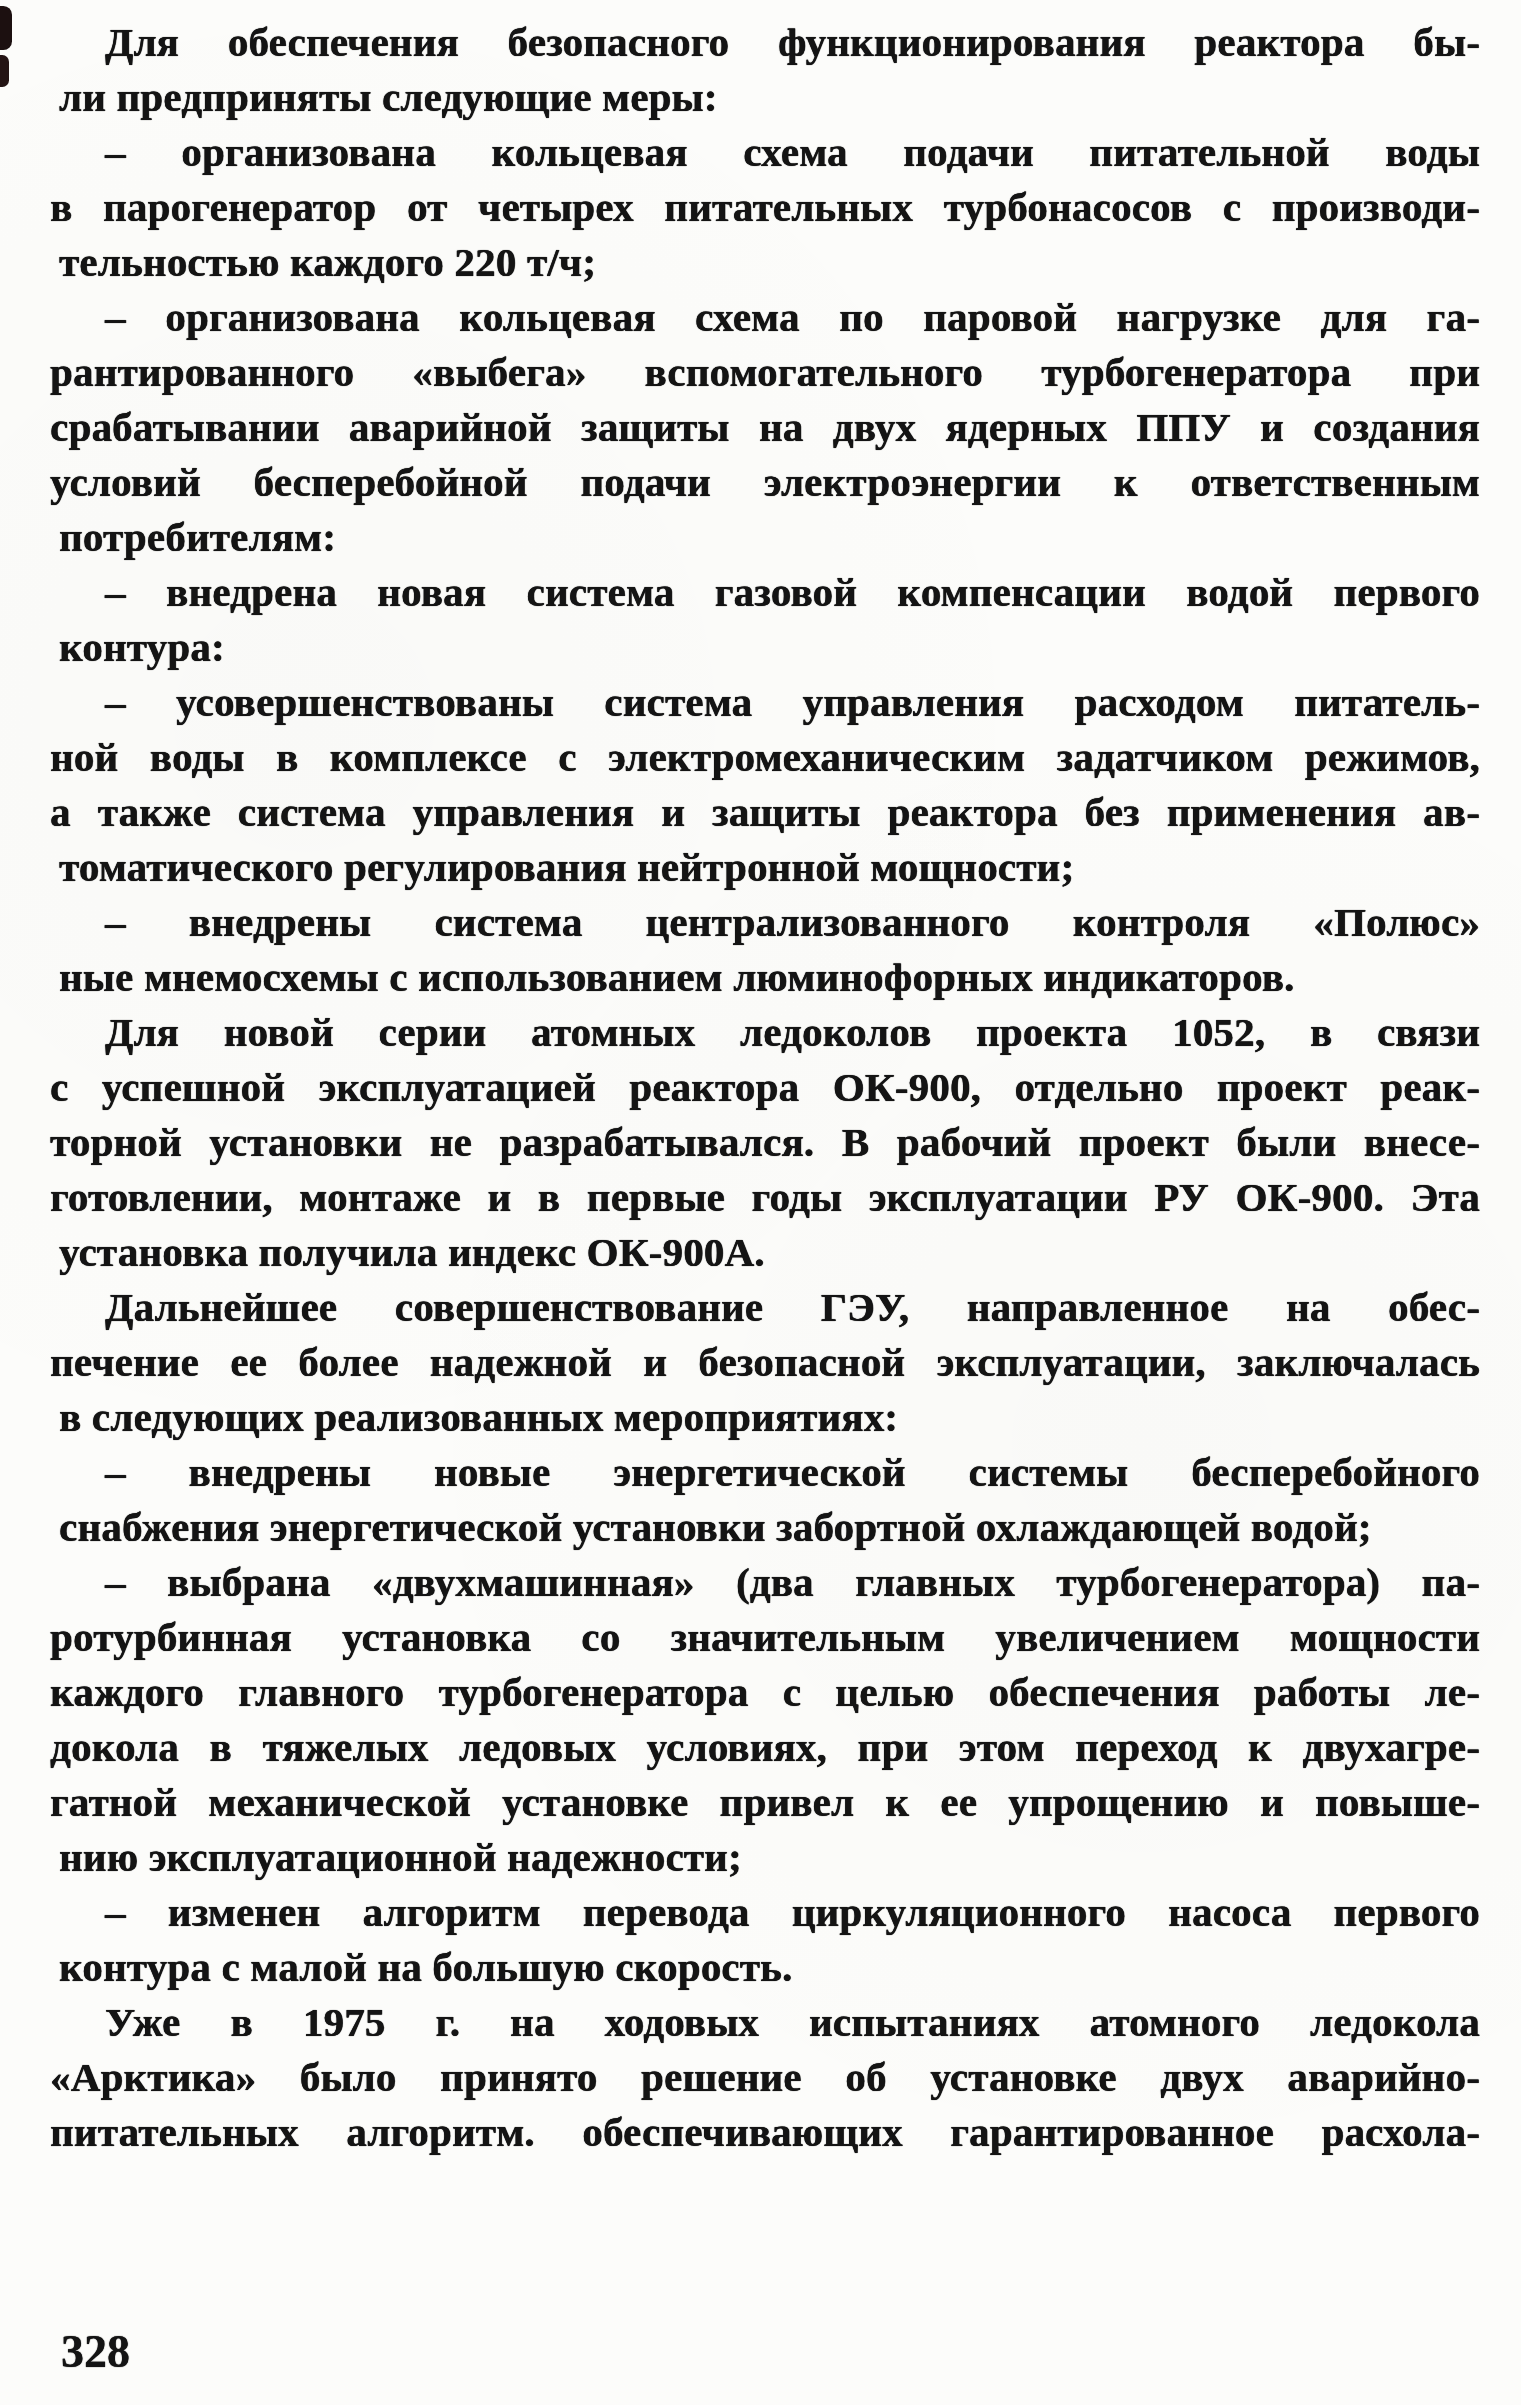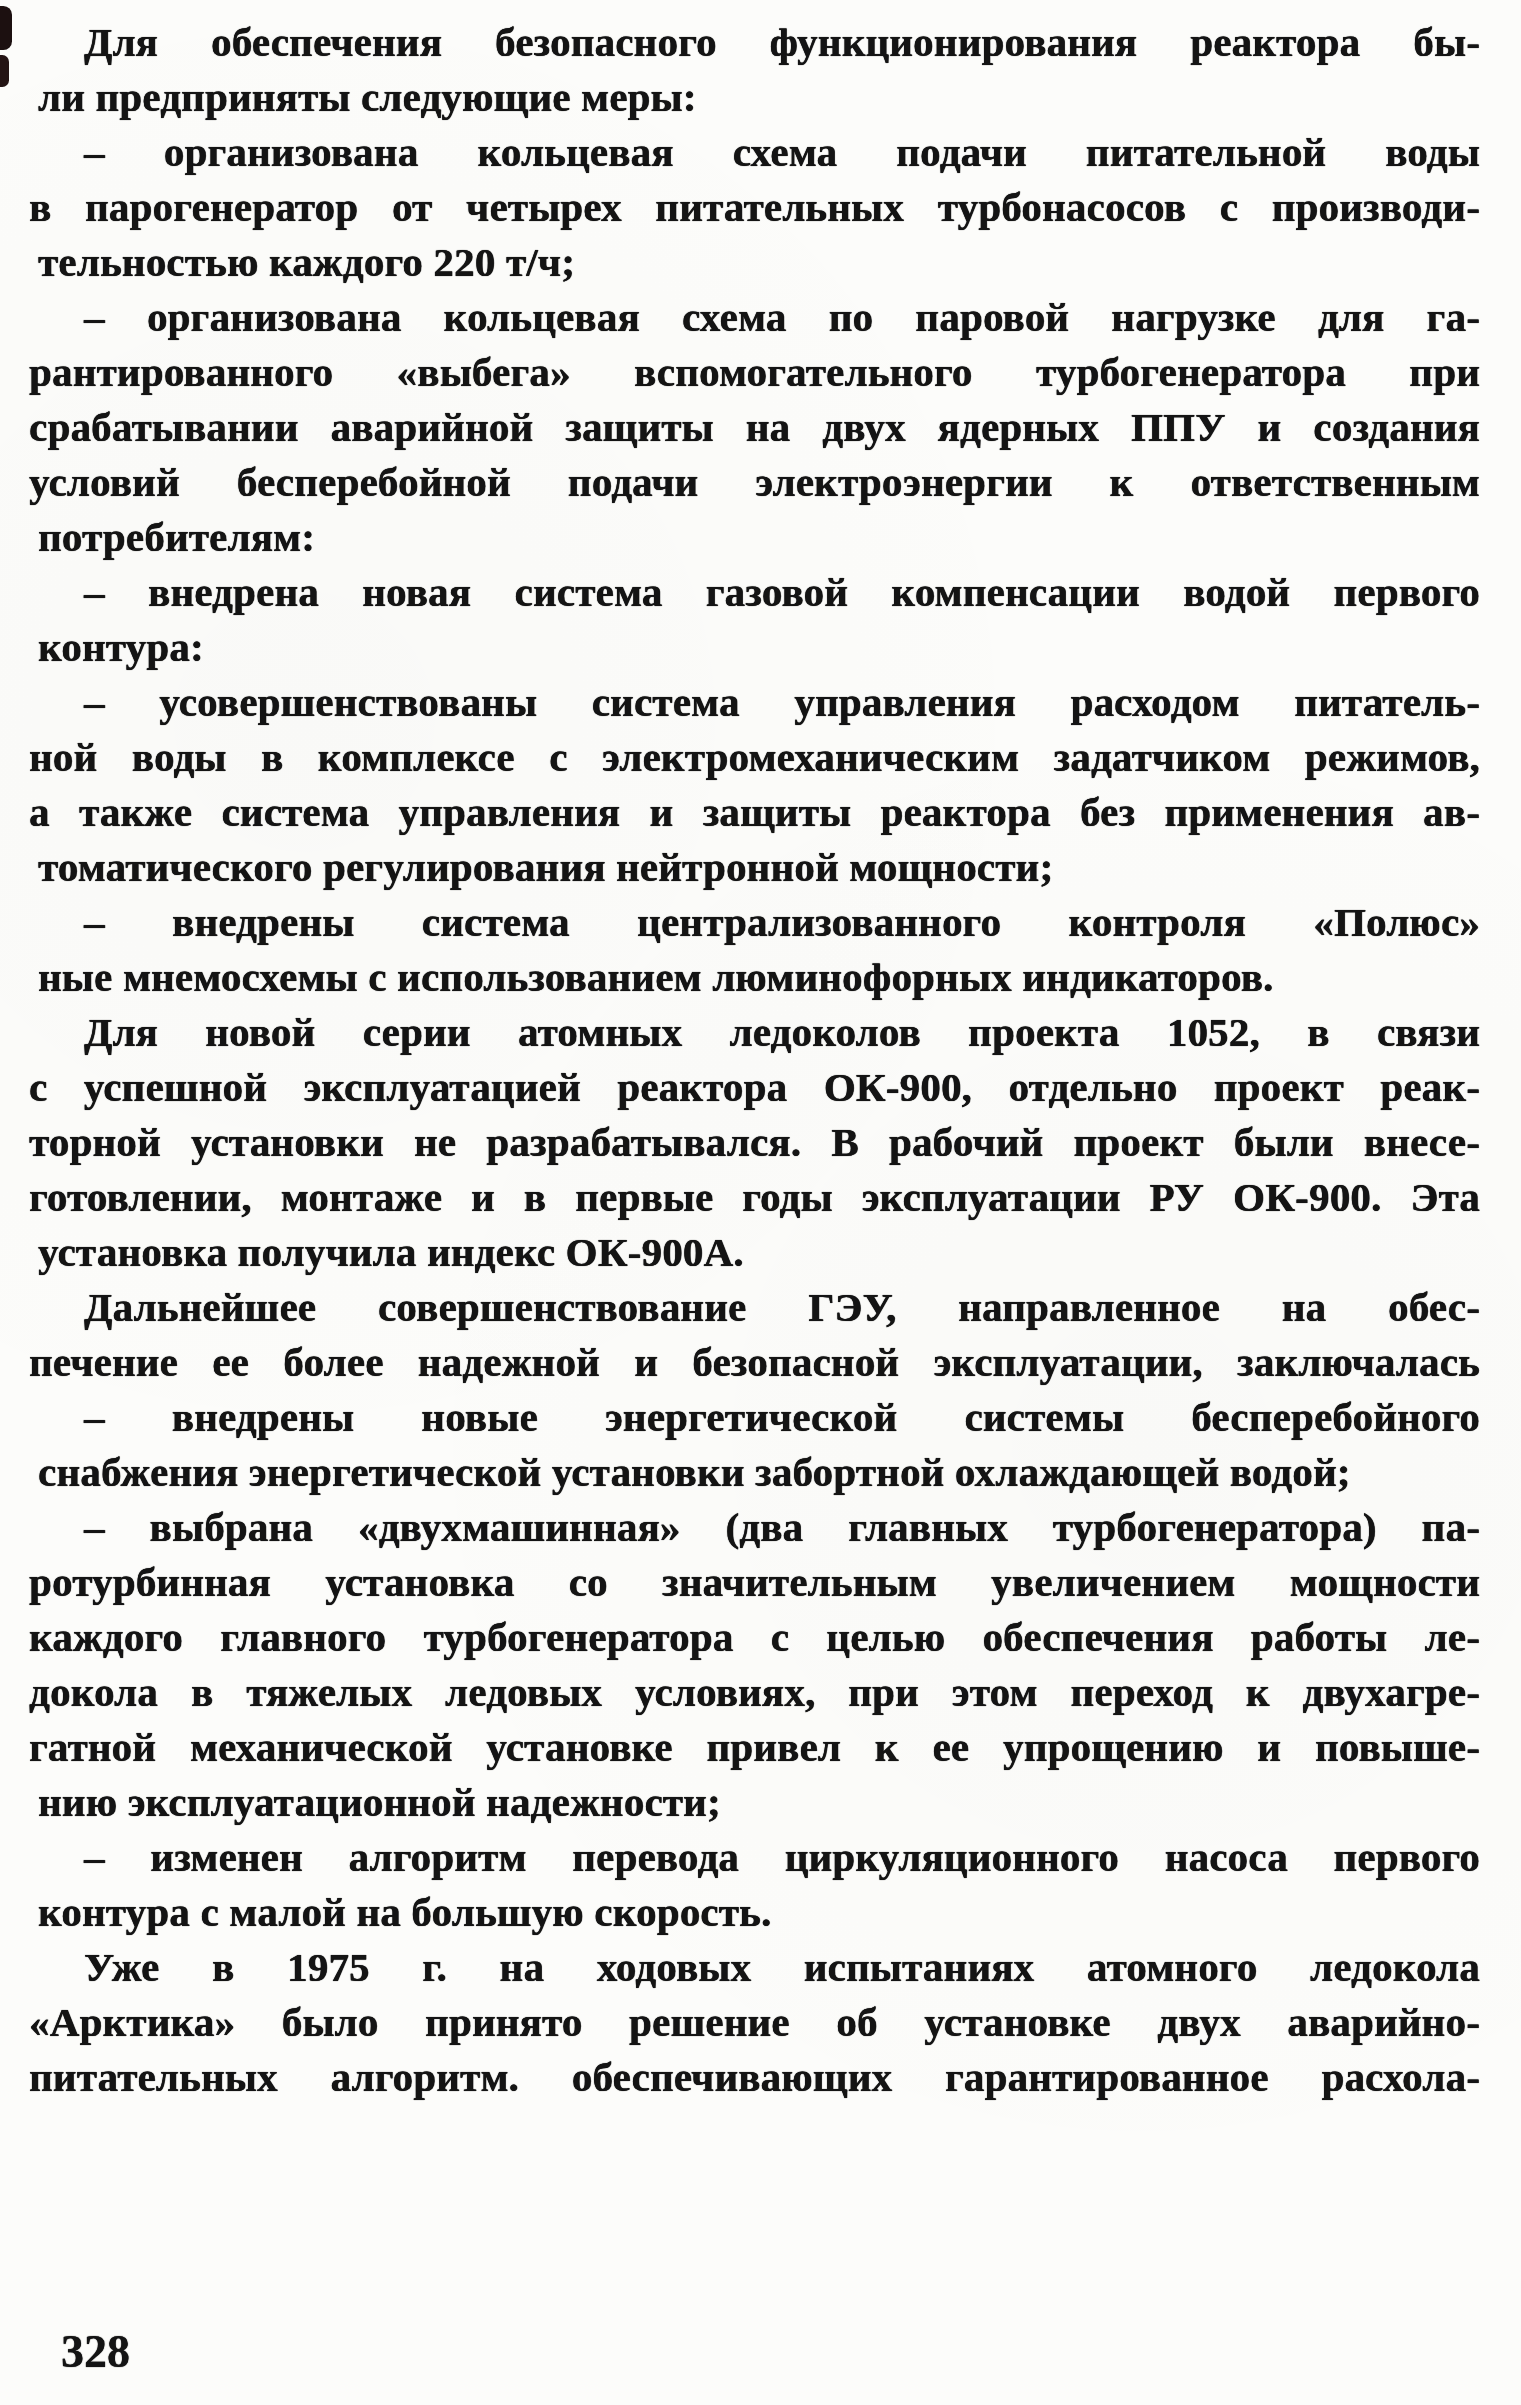--- a/index.html
+++ b/index.html
@@ -17,21 +17,21 @@
   .page {
     position: absolute;
     inset: 0;
     background:
       radial-gradient(circle at 20% 30%, rgba(0,0,0,0.012), transparent 40%),
       radial-gradient(circle at 75% 60%, rgba(0,0,0,0.012), transparent 45%),
       #fcfcfa;
   }
   .text-block {
     position: absolute;
-    left: 29px;
+    left: 50px;
     right: 42px;
     top: 15px;
   }
   .line {
     font-size: 41px;
     line-height: 55px;
     font-weight: bold;
     color: #141414;
     text-align: justify;
     text-align-last: justify;
@@ -94,20 +94,21 @@
       <div class="line flush">томатического регулирования нейтронной мощности;</div>
       <div class="line indent">– внедрены система централизованного контроля «Полюс»</div>
       <div class="line flush">ные мнемосхемы с использованием люминофорных индикаторов.</div>
       <div class="line indent">Для новой серии атомных ледоколов проекта 1052, в связи</div>
       <div class="line">с успешной эксплуатацией реактора ОК-900, отдельно проект реак-</div>
       <div class="line">торной установки не разрабатывался. В рабочий проект были внесе-</div>
       <div class="line">готовлении, монтаже и в первые годы эксплуатации РУ ОК-900. Эта</div>
       <div class="line flush">установка получила индекс ОК-900А.</div>
       <div class="line indent">Дальнейшее совершенствование ГЭУ, направленное на обес-</div>
       <div class="line">печение ее более надежной и безопасной эксплуатации, заключалась</div>
+      <div class="line flush">в следующих реализованных мероприятиях:</div>
       <div class="line indent">– внедрены новые энергетической системы бесперебойного</div>
       <div class="line flush">снабжения энергетической установки забортной охлаждающей водой;</div>
       <div class="line indent">– выбрана «двухмашинная» (два главных турбогенератора) па-</div>
       <div class="line">ротурбинная установка со значительным увеличением мощности</div>
       <div class="line">каждого главного турбогенератора с целью обеспечения работы ле-</div>
       <div class="line">докола в тяжелых ледовых условиях, при этом переход к двухагре-</div>
       <div class="line">гатной механической установке привел к ее упрощению и повыше-</div>
       <div class="line flush">нию эксплуатационной надежности;</div>
       <div class="line indent">– изменен алгоритм перевода циркуляционного насоса первого</div>
       <div class="line flush">контура с малой на большую скорость.</div>

